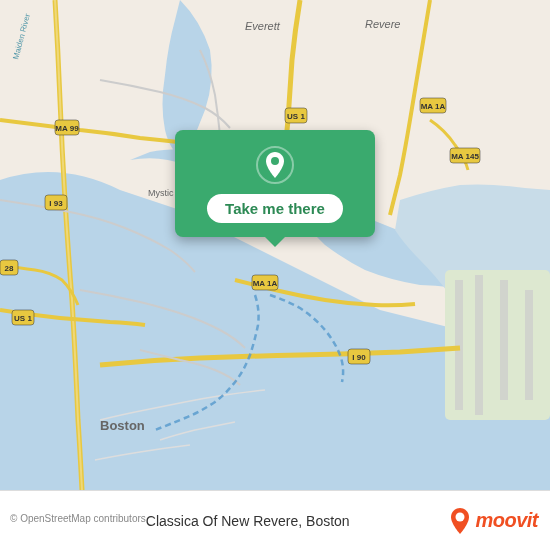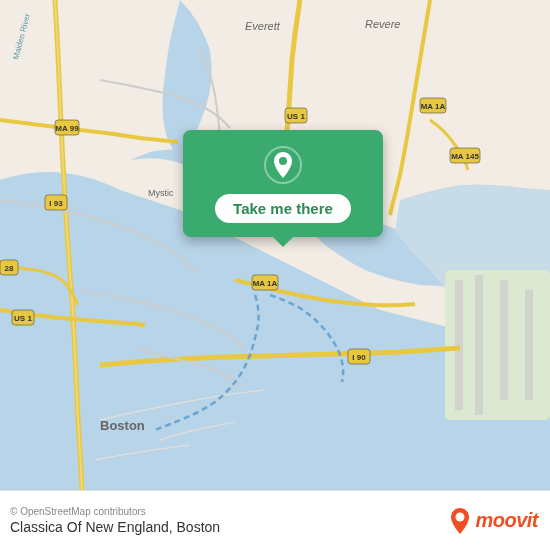--- a/index.html
+++ b/index.html
@@ -32,21 +32,20 @@
       left: 175px;
       width: 200px;
       background: #3aaa6e;
       border-radius: 8px;
       padding: 16px 12px 14px;
       display: flex;
       flex-direction: column;
       align-items: center;
       box-shadow: 0 4px 12px rgba(0,0,0,0.3);
       cursor: pointer;
-      margin-left: 8px;
     }
 
     #popup-card::after {
       content: '';
       position: absolute;
       bottom: -10px;
       left: 50%;
       transform: translateX(-50%);
       width: 0;
       height: 0;
@@ -80,21 +79,21 @@
       background: #fff;
       border-top: 1px solid #ddd;
       display: flex;
       align-items: center;
       justify-content: space-between;
       padding: 0 12px 0 10px;
     }
 
     #bottom-left {
       display: flex;
-      flex-direction: column;
+      flex-direction: row;
       justify-content: space-between;
     }
 
     #copyright-text {
       font-size: 10px;
       color: #888;
       margin-bottom: 2px;
     }
 
     #location-text {
@@ -221,21 +220,21 @@
       <path d="M19,6 C14,6 10,10 10,15 C10,22 19,32 19,32 C19,32 28,22 28,15 C28,10 24,6 19,6 Z" fill="white"></path>
       <circle cx="19" cy="15" r="4" fill="#3aaa6e"></circle>
     </svg>
     <button id="take-me-there-btn">Take me there</button>
   </div>
 </div>
 
 <div id="bottom-bar">
   <div id="bottom-left">
     <span id="copyright-text">© OpenStreetMap contributors</span>
-    <span id="location-text">Classica Of New England, Boston</span>
+    <span id="location-text">Classica Of New Revere, Boston</span>
   </div>
   <div id="moovit-logo">
     <svg class="moovit-pin" viewBox="0 0 22 28" xmlns="http://www.w3.org/2000/svg">
       <path d="M11,1 C6,1 2,5 2,10 C2,17 11,27 11,27 C11,27 20,17 20,10 C20,5 16,1 11,1 Z" fill="#f04f22"></path>
       <circle cx="11" cy="10" r="4.5" fill="white"></circle>
     </svg>
     <span id="moovit-label">moovit</span>
   </div>
 </div>
 

